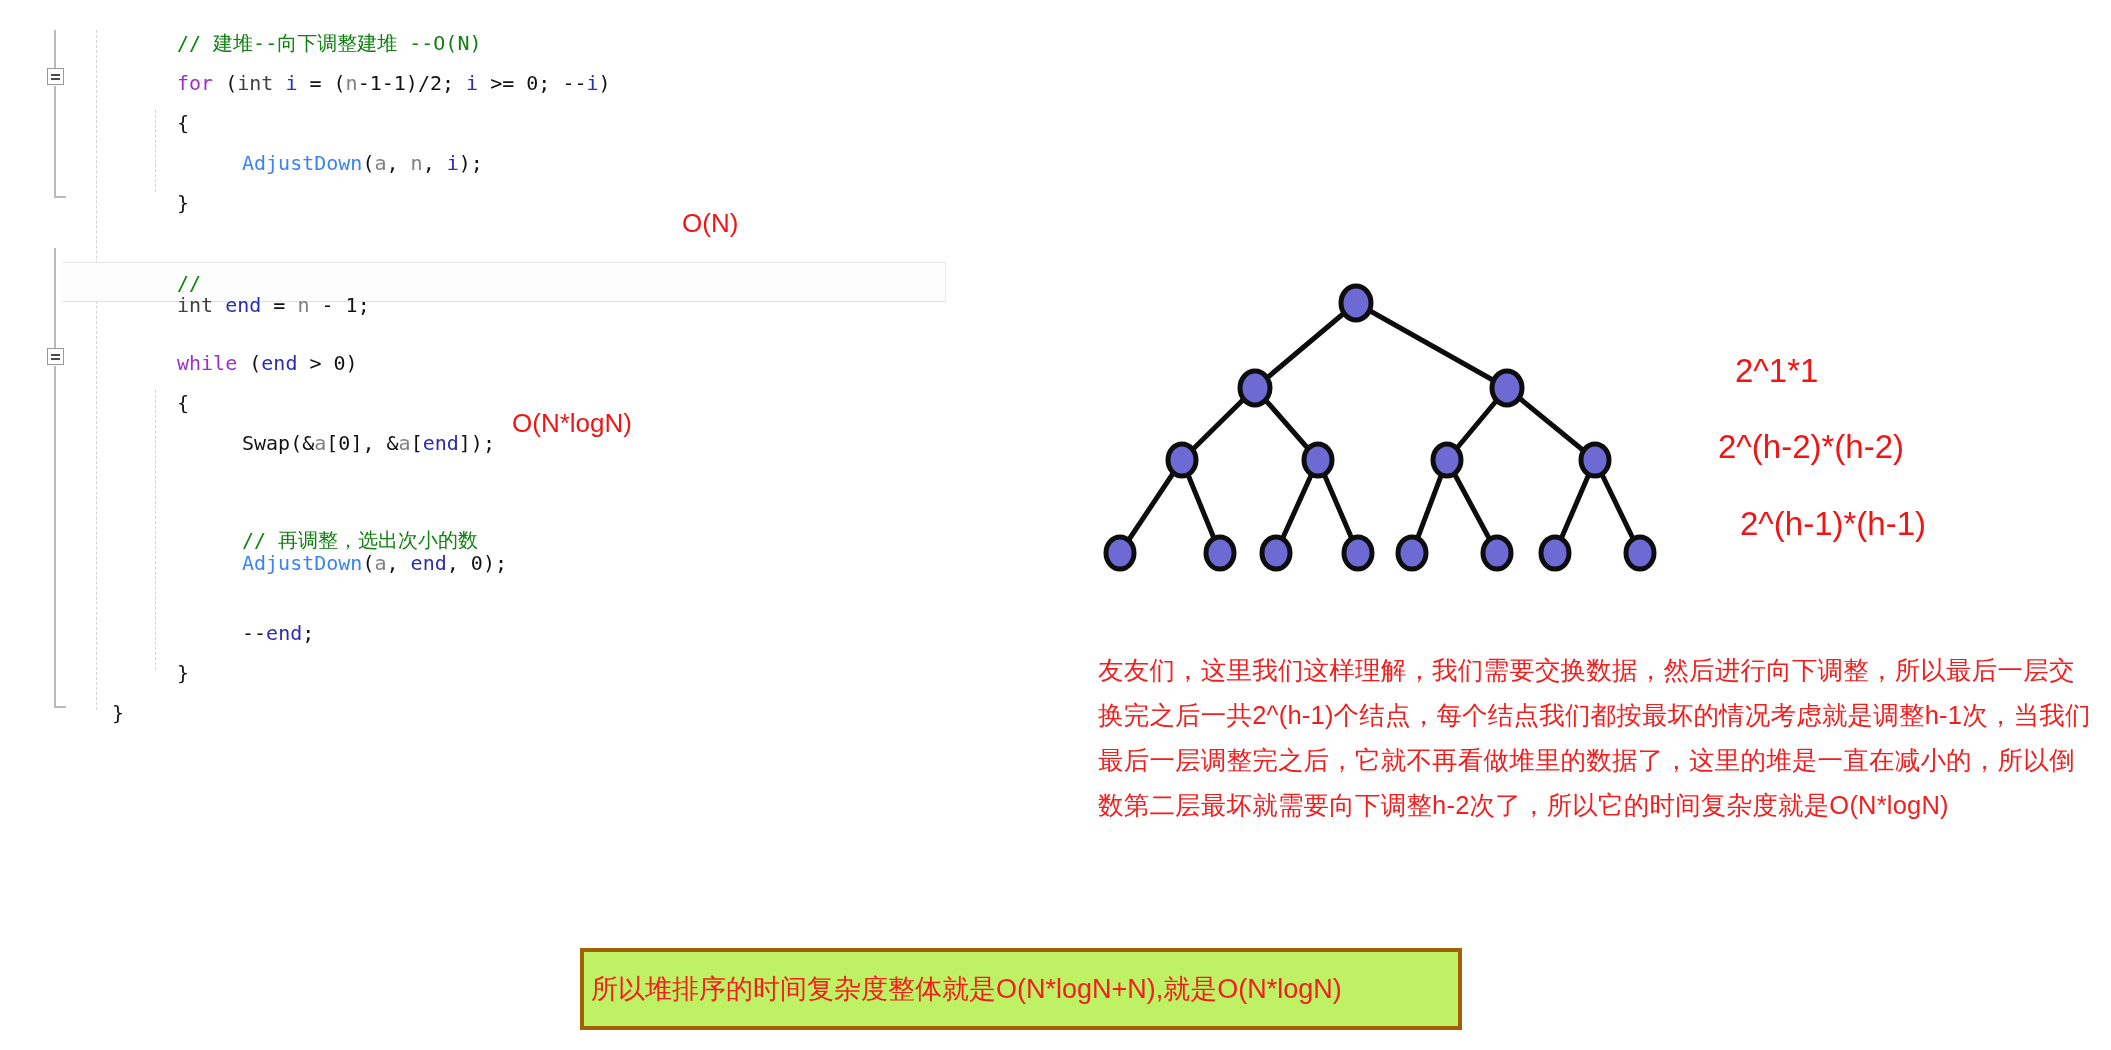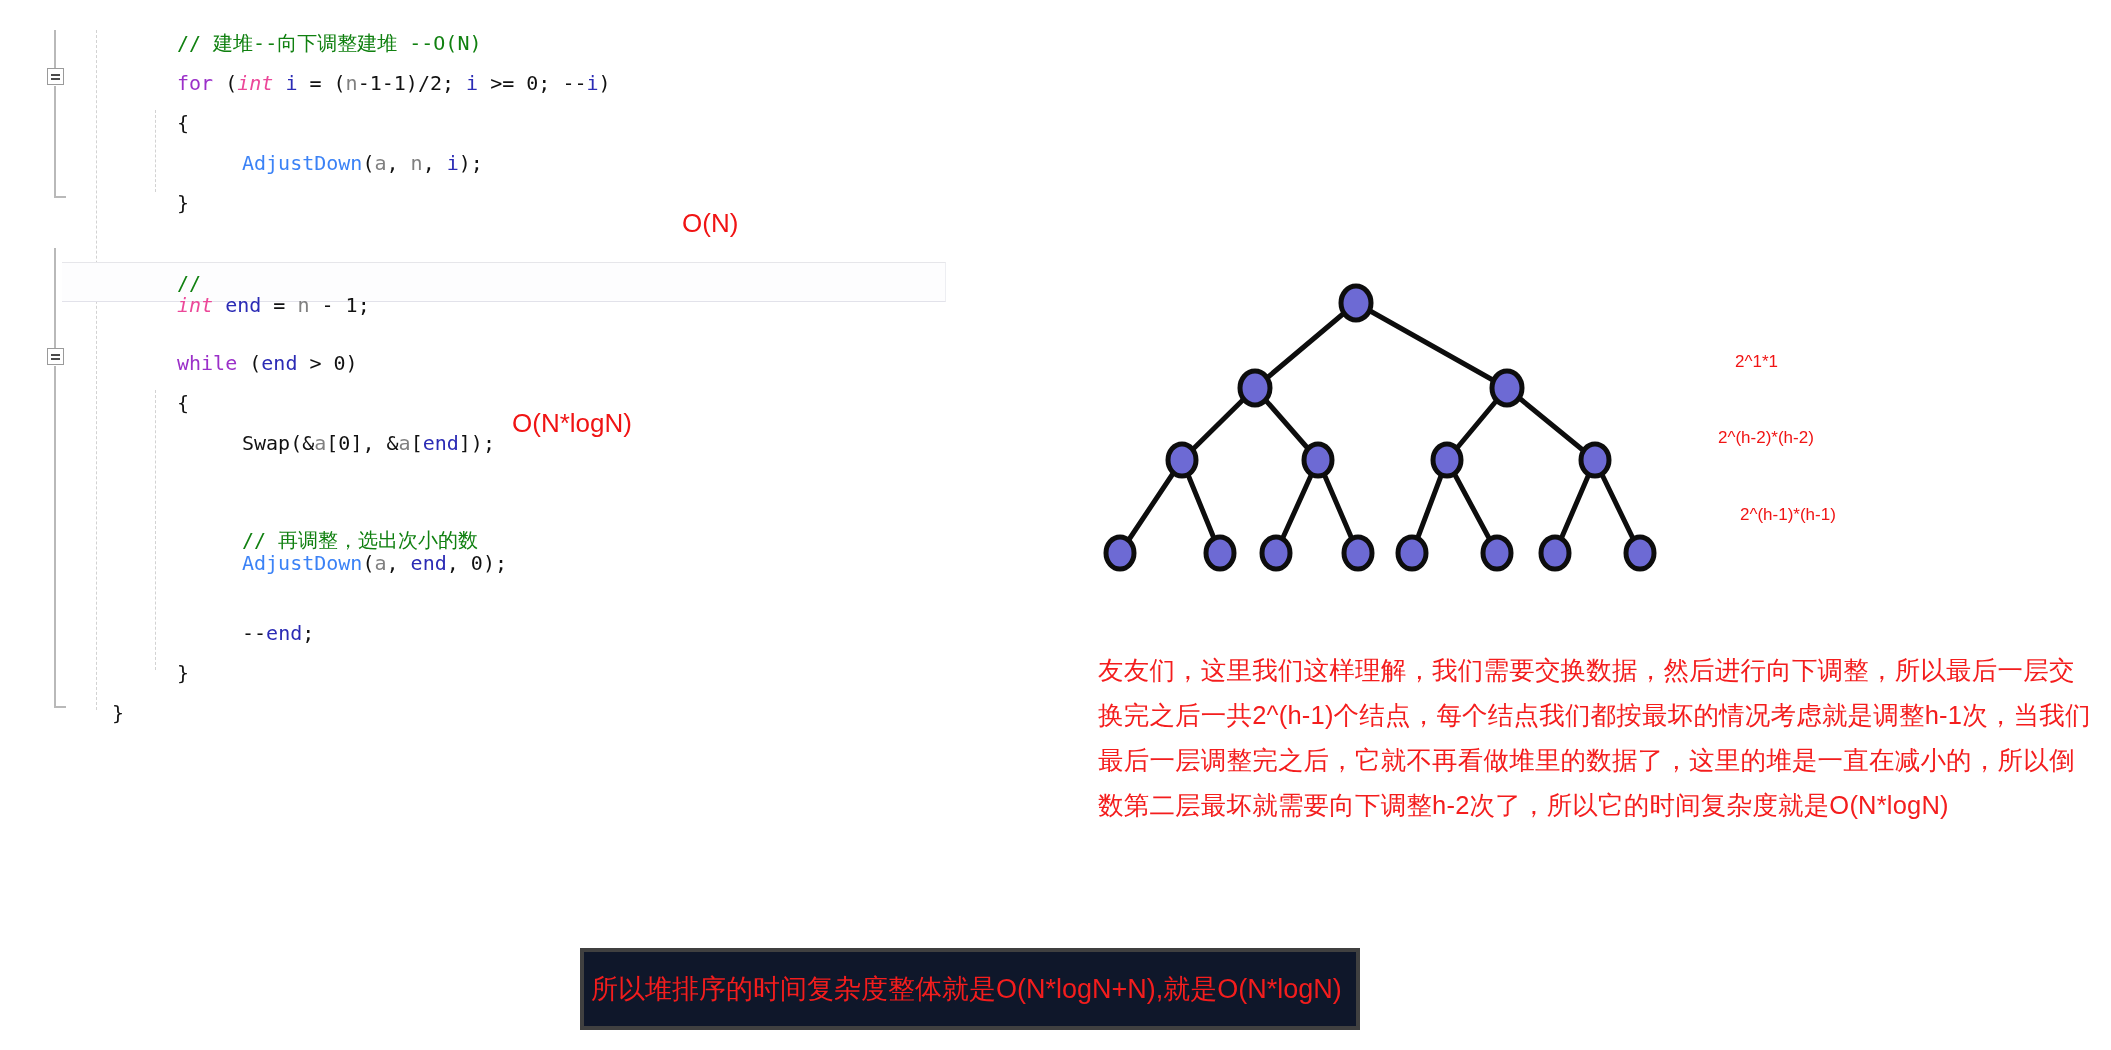--- a/index.html
+++ b/index.html
@@ -82,36 +82,36 @@
     left: 0;
     white-space: pre;
     font-family: "DejaVu Sans Mono", monospace;
     font-size: 20px;
     line-height: 40px;
     letter-spacing: 0px;
     color: #1a1a1a;
   }
   .tok-cmt  { color: #108010; }
   .tok-kw   { color: #9b30c9; text-align: right; }
-  .tok-type { color: #ec4899; font-style: italic; }
+  .tok-type { color: #404040; }
   .tok-fn   { color: #3b82f6; }
   .tok-var  { color: #2b2bb5; }
   .tok-gray { color: #808080; }
   .tok-num  { color: #111111; }
   .tok-pl   { color: #111111; }
 
   
   .red-note {
     position: absolute;
     color: #f01414;
     font-family: "Liberation Sans", sans-serif;
     white-space: nowrap;
   }
   .ann-big { font-size: 26px; }
-  .ann-pow { font-size: 17px; }
+  .ann-pow { font-size: 33px; }
 
   
   #tree {
     position: absolute;
     left: 1080px; top: 270px;
     width: 640px; height: 320px;
   }
   #tree svg { display: block; }
 
   
@@ -123,24 +123,24 @@
     font-size: 25.5px;
     line-height: 45px;
     font-family: "Liberation Sans", sans-serif;
     letter-spacing: 0.2px;
   }
 
   
   #conclusion-box {
     position: absolute;
     left: 580px; top: 948px;
-    width: 780px; height: 82px;
-    border: 4px solid #404040;
+    width: 882px; height: 82px;
+    border: 4px solid #a16207;
     box-sizing: border-box;
-    background: #0f172a;
+    background: #bef264;
   }
   #conclusion-text {
     position: absolute;
     left: 7px; top: 19px;
     color: #f41d1d;
     font-size: 27px;
     font-family: "Liberation Sans", sans-serif;
     white-space: nowrap;
   }
 </style>

